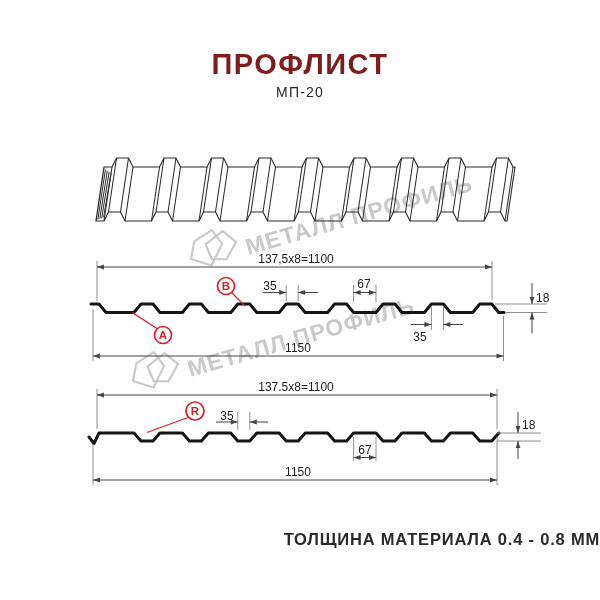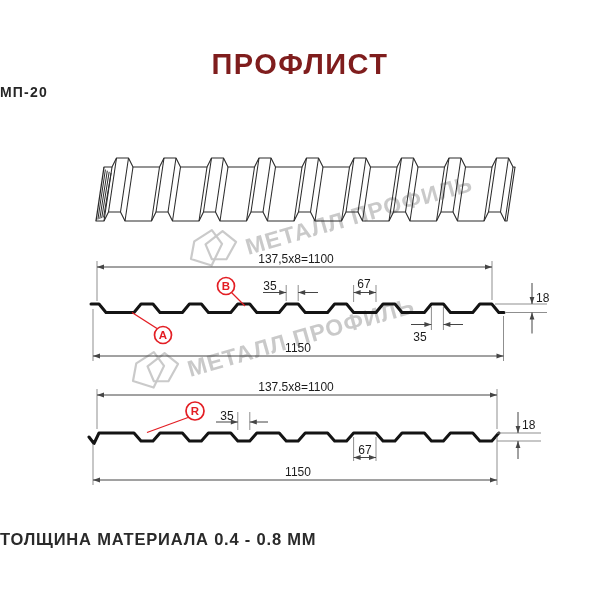--- a/index.html
+++ b/index.html
@@ -5,25 +5,25 @@
   html,body{margin:0;padding:0;background:#fff;}
   .stage{
     position:relative;width:600px;height:600px;background:#fff;overflow:hidden;
     font-family:"Liberation Sans",sans-serif;
   }
   .page-title{
     position:absolute;top:48px;left:0;width:600px;text-align:center;
     font-size:29px;font-weight:800;letter-spacing:1.5px;color:#7f1d1d;
   }
   .page-subtitle{
-    position:absolute;top:84px;left:0;width:600px;text-align:left;
-    font-size:14px;font-weight:700;letter-spacing:1.2px;color:#262626;
+    position:absolute;top:84px;left:0;width:600px;text-align:center;
+    font-size:14px;font-weight:400;letter-spacing:1.2px;color:#262626;
   }
   .page-footer{
-    position:absolute;top:530px;left:0;width:600px;text-align:left;
+    position:absolute;top:530px;left:0;width:600px;text-align:right;
     font-size:16.5px;font-weight:600;letter-spacing:0.8px;color:#2a2a2a;
   }
   svg{position:absolute;left:0;top:0;}
   .dim-text{fill:#1c1c1c;font-family:"Liberation Sans",sans-serif;font-size:12px;}
   .red-circle{stroke:var(--red);stroke-width:1.7;fill:none;}
   .red-letter{fill:var(--red);font-family:"Liberation Sans",sans-serif;font-size:11.5px;font-weight:bold;text-anchor:middle;}
   .red-leader{stroke:var(--red);stroke-width:1.3;}
   .wm-text{fill:var(--wm);font-family:"Liberation Sans",sans-serif;font-size:23px;font-weight:bold;letter-spacing:1px;opacity:0.95;}
   .wm-logo{stroke:var(--wm);stroke-width:2.2;fill:none;stroke-linejoin:round;opacity:0.95;}
 </style>

